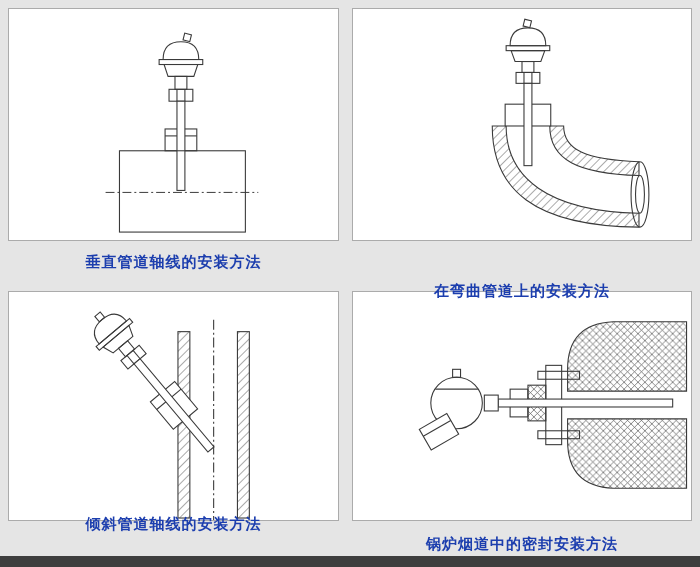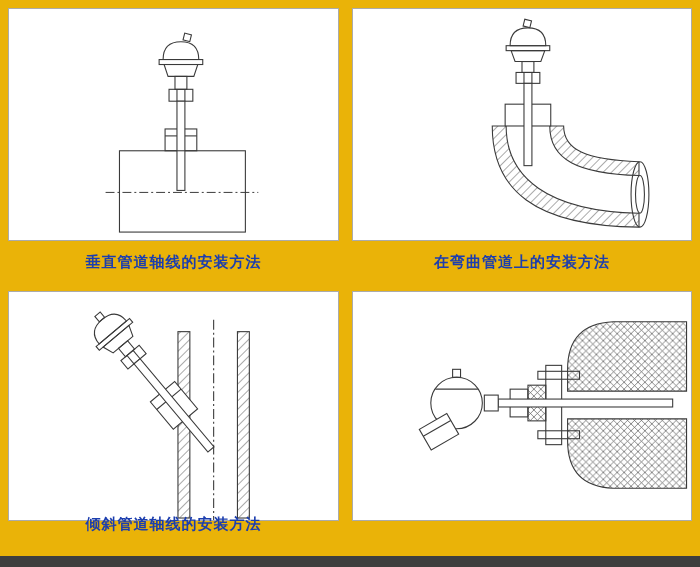--- a/index.html
+++ b/index.html
@@ -14,21 +14,21 @@
   .caption{position:absolute;text-align:center;font-size:15px;font-weight:bold;letter-spacing:1px;color:#1c3eae;}
   #c1{left:8px;top:253px;width:331px;}
   #c2{left:352px;top:253px;width:340px;}
   #c3{left:8px;top:515px;width:331px;}
   #c4{left:352px;top:535px;width:340px;}
   .footer-bar{position:absolute;left:0;bottom:0;width:700px;height:11px;background:#3e3e3e;}
 </style>
 </head>
 <body>
 
-<div class="stage" style="background: #eab308;">
+<div class="stage" style="background: #e5e5e5;">
 
   <div class="panel" id="p1">
     <svg viewBox="0 0 331 233">
       <g stroke="#3a3a3a" fill="none" stroke-width="1.1">
         <rect x="176" y="25" width="7" height="7" transform="rotate(14 179 28)"></rect>
         <path d="M155,51 Q155,33 173,33 Q191,33 191,51 Z"></path>
         <rect x="151" y="51" width="44" height="5"></rect>
         <path d="M156,56 L190,56 L186,68 L160,68 Z"></path>
         <rect x="167" y="68" width="12" height="13"></rect>
         <rect x="161" y="81" width="24" height="12"></rect>
@@ -125,17 +125,18 @@
         <rect x="100" y="78" width="8" height="8"></rect>
         <g transform="rotate(-30 88 140)">
           <rect x="70" y="128" width="32" height="24" fill="#ffffff"></rect>
           <line x1="70" y1="136" x2="102" y2="136"></line>
         </g>
       </g>
     </svg>
   </div>
 
   <div class="caption" id="c1" style="color: rgb(28, 62, 174);">垂直管道轴线的安装方法</div>
-  <div class="caption" id="c2" style="color: rgb(28, 62, 174);">在弯曲管道上的安装方法</div>
+  <div class="caption" id="c2" style="color: rgb(28, 62, 174); margin-top: 29px;">在弯曲管道上的安装方法</div>
   <div class="caption" id="c3" style="color: rgb(28, 62, 174);">倾斜管道轴线的安装方法</div>
+  <div class="caption" id="c4" style="color: rgb(28, 62, 174);">锅炉烟道中的密封安装方法</div>
 
   <div class="footer-bar" style="background: rgb(62, 62, 62);"></div>
 </div>
 
 </body></html>

